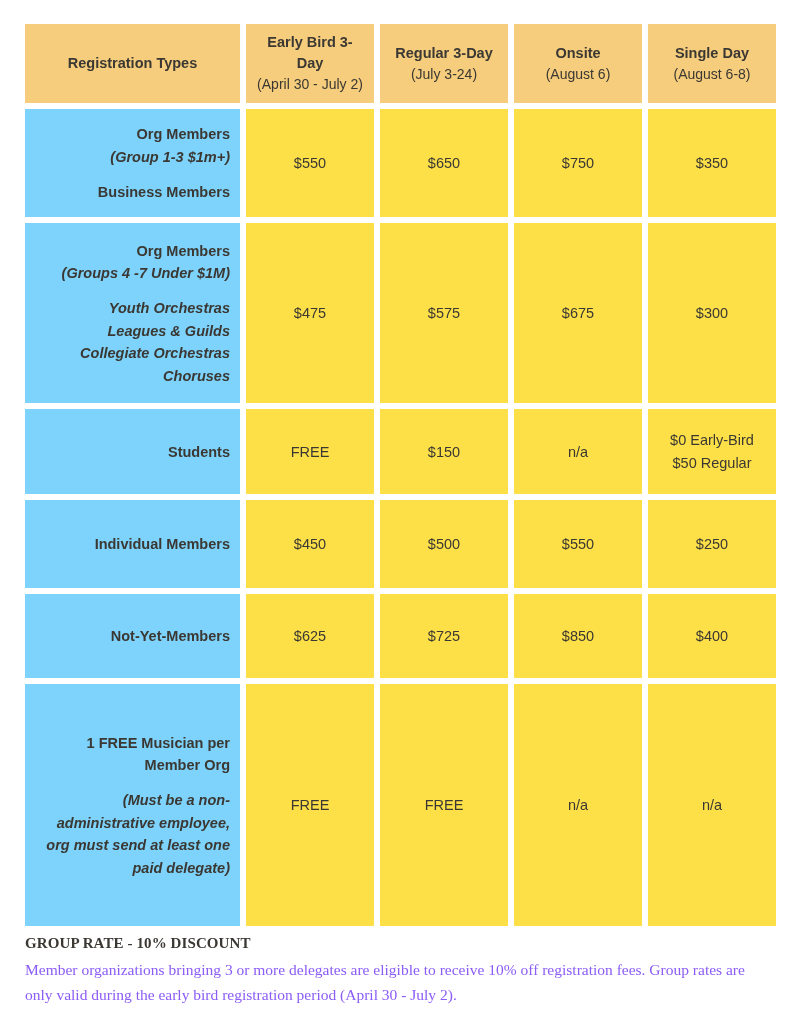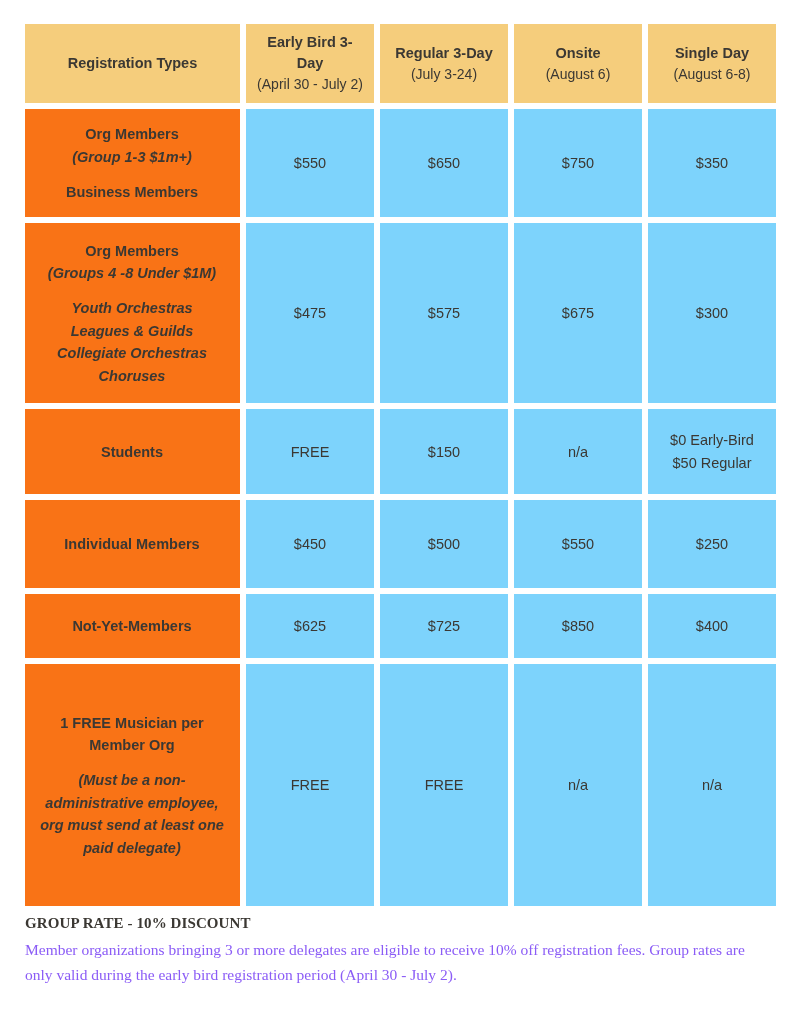--- a/index.html
+++ b/index.html
@@ -31,21 +31,21 @@
     border-spacing: 6px 6px;
     margin: -6px 0 0 -6px;
     table-layout: fixed;
   }
 
   .rate-table col.c-label  { width: 215px; }
   .rate-table col.c-rate   { width: 128px; }
 
   .rate-table td {
     vertical-align: middle;
-    background: #7dd3fc;
+    background: #fde047;
     padding: 10px 12px;
     font-size: 14.5px;
     line-height: 1.45;
     color: #3b3833;
     text-align: center;
   }
 
   
   .rate-table thead td {
     background: #f5cd7c;
@@ -57,22 +57,22 @@
 
   .rate-table thead td .sub {
     display: block;
     font-weight: normal;
     font-size: 14px;
     line-height: 1.5;
   }
 
   
   .rate-table td.label {
-    background: #f97316;
-    text-align: center;
+    background: #7dd3fc;
+    text-align: right;
     padding: 14px 10px 14px 9px;
     font-size: 14.5px;
   }
 
   .rate-table td.label .ttl {
     display: block;
     font-weight: bold;
     line-height: 1.55;
   }
 
@@ -91,21 +91,21 @@
   .rate-table td.value .vline {
     display: block;
     line-height: 1.55;
   }
 
   
   tr[data-row="0"] td { height: 92px; }
   tr[data-row="1"] td { height: 180px; }
   tr[data-row="2"] td { height: 85px; }
   tr[data-row="3"] td { height: 88px; }
-  tr[data-row="4"] td { height: 64px; }
+  tr[data-row="4"] td { height: 84px; }
   tr[data-row="5"] td { height: 242px; }
 
   
   .footnote {
     width: 748px;
     font-family: Liberation Serif, serif;
   }
 
   .footnote .fn-title {
     font-size: 15px;
@@ -161,21 +161,21 @@
           <td class="value">
             <span class="vline">$750</span>
           </td>
           <td class="value">
             <span class="vline">$350</span>
           </td>
         </tr>
         <tr data-row="1">
           <td class="label">
             <span class="ttl">Org Members</span>
-            <span class="ital">(Groups 4 -8 Under $1M)</span>
+            <span class="ital">(Groups 4 -7 Under $1M)</span>
             <span class="spacer"></span>
             <span class="ital">Youth Orchestras</span>
             <span class="ital">Leagues &amp; Guilds</span>
             <span class="ital">Collegiate Orchestras</span>
             <span class="ital">Choruses</span>
           </td>
           <td class="value">
             <span class="vline">$475</span>
           </td>
           <td class="value">

